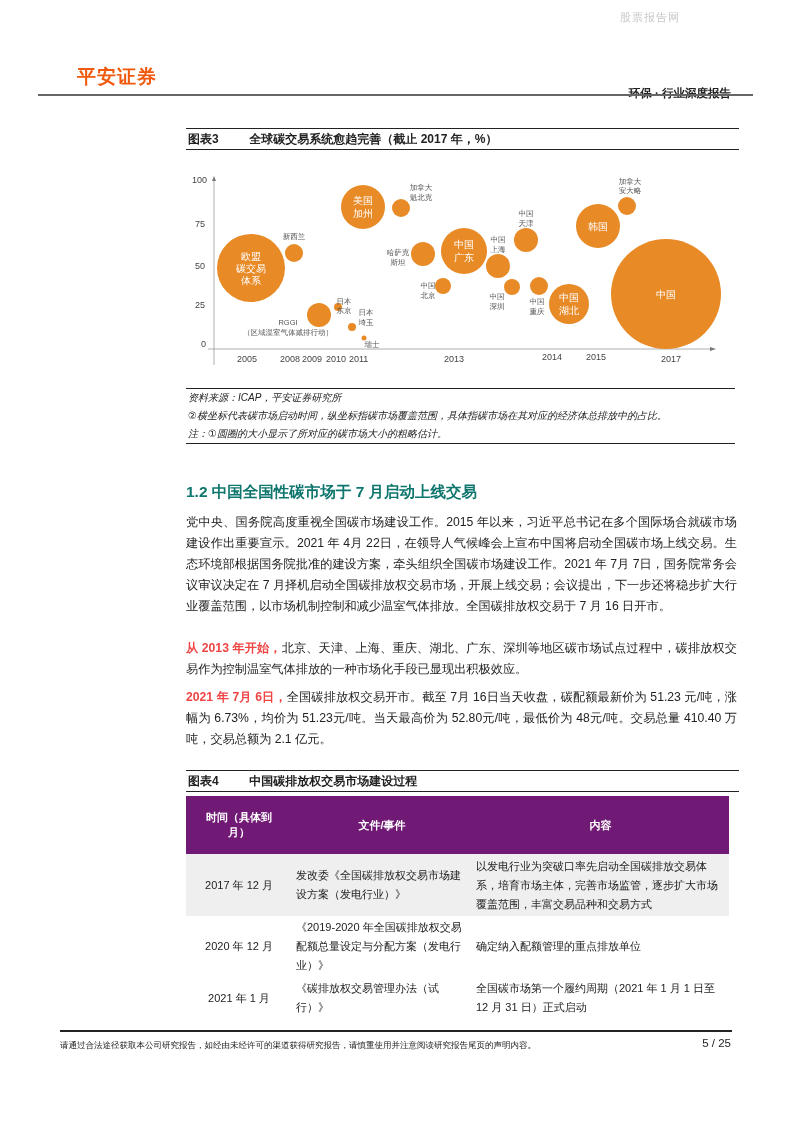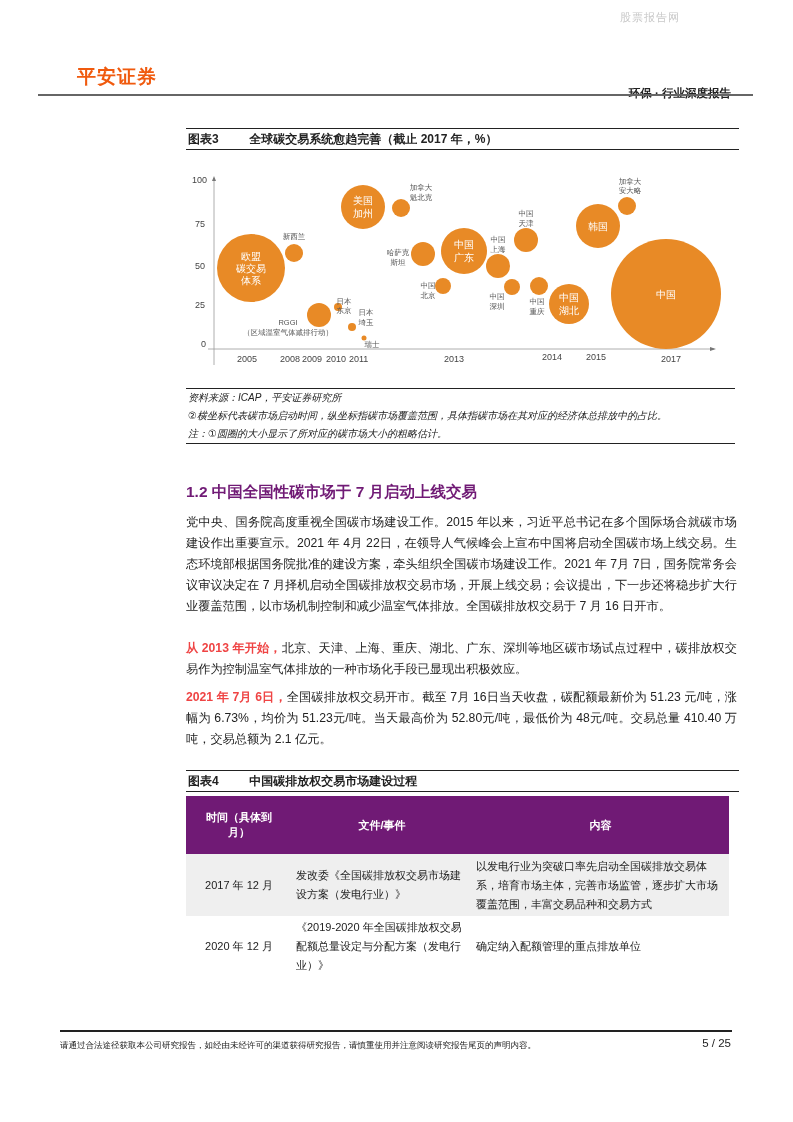--- a/index.html
+++ b/index.html
@@ -17,21 +17,21 @@
   .chart { position: absolute; left: 186px; top: 162px; width: 549px; height: 210px; }
   .chart svg { width: 549px; height: 210px; }
   .bubble { fill: #e88a26; }
   .blab { fill: #fff; font-size: 10px; font-family: "Liberation Sans", "DejaVu Sans", sans-serif; }
   .olab { fill: #555; font-size: 7.5px; font-family: "Liberation Sans", "DejaVu Sans", sans-serif; }
   .tick { fill: #444; font-size: 9px; font-family: "Liberation Sans", "DejaVu Sans", sans-serif; }
 
   .notes { position: absolute; left: 186px; top: 388px; width: 549px; border-top: 1.5px solid #222; border-bottom: 1.5px solid #222; }
   .notes div { font-size: 10px; font-style: italic; color: #222; height: 18px; line-height: 18px; padding-left: 2px; }
 
-  .section-title { position: absolute; left: 186px; top: 482px; font-size: 15.5px; font-weight: bold; color: #701a75; }
+  .section-title { position: absolute; left: 186px; top: 482px; font-size: 15.5px; font-weight: bold; color: #0f766e; }
   .para { position: absolute; left: 186px; width: 551px; font-size: 12.2px; line-height: 21px; color: #222; text-align: justify; }
   .para b { color: #ef4444; }
 
   .table { position: absolute; left: 186px; top: 796px; width: 543px; border-collapse: collapse; font-size: 11px; }
   .table th { background: #701a75; color: #fff; font-weight: bold; height: 20px; text-align: center; font-size: 11px; padding: 14px; }
   .table td { padding: 2px 4px; vertical-align: middle; line-height: 19px; color: #222; }
   .table tr.alt td { background: #efefef; }
   .table td.c1 { text-align: center; width: 98px; }
   .table td.c2 { width: 172px; }
 
@@ -179,18 +179,23 @@
     <tr class="alt" style="height:62px;">
       <td class="c1">2017 年 12 月</td>
       <td class="c2">发改委《全国碳排放权交易市场建设方案（发电行业）》</td>
       <td>以发电行业为突破口率先启动全国碳排放交易体系，培育市场主体，完善市场监管，逐步扩大市场覆盖范围，丰富交易品种和交易方式</td>
     </tr>
     <tr style="height:60px;">
       <td class="c1">2020 年 12 月</td>
       <td class="c2">《2019-2020 年全国碳排放权交易配额总量设定与分配方案（发电行业）》</td>
       <td>确定纳入配额管理的重点排放单位</td>
     </tr>
+    <tr style="height:42px;">
+      <td class="c1">2021 年 1 月</td>
+      <td class="c2">《碳排放权交易管理办法（试行）》</td>
+      <td>全国碳市场第一个履约周期（2021 年 1 月 1 日至 12 月 31 日）正式启动</td>
+    </tr>
   </tbody>
 </table>
 
 <div class="footer-rule"></div>
 <div class="footer-text">请通过合法途径获取本公司研究报告，如经由未经许可的渠道获得研究报告，请慎重使用并注意阅读研究报告尾页的声明内容。</div>
 <div class="page-num">5 / 25</div>
 
 </body></html>

